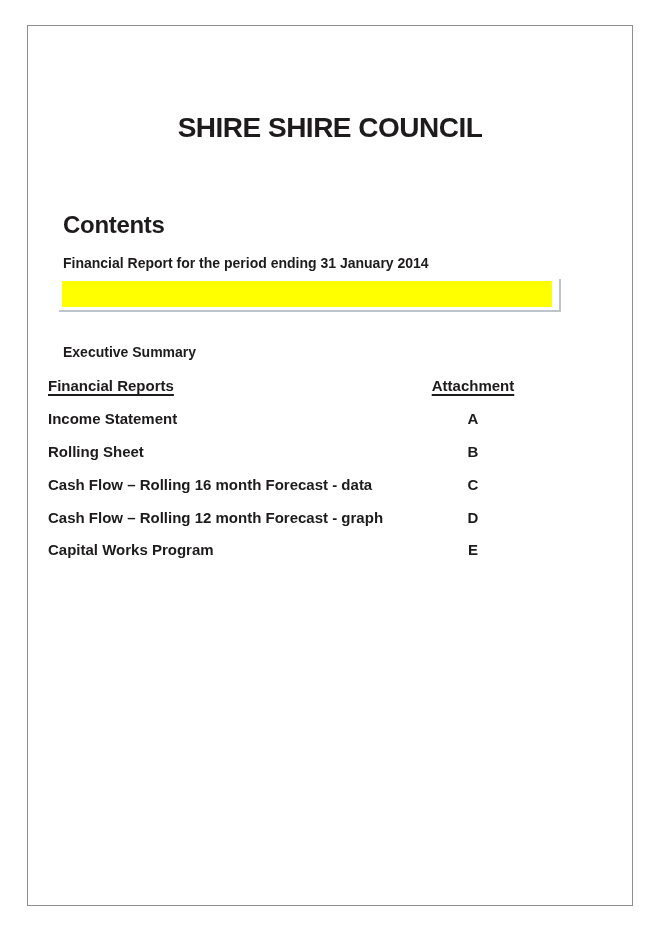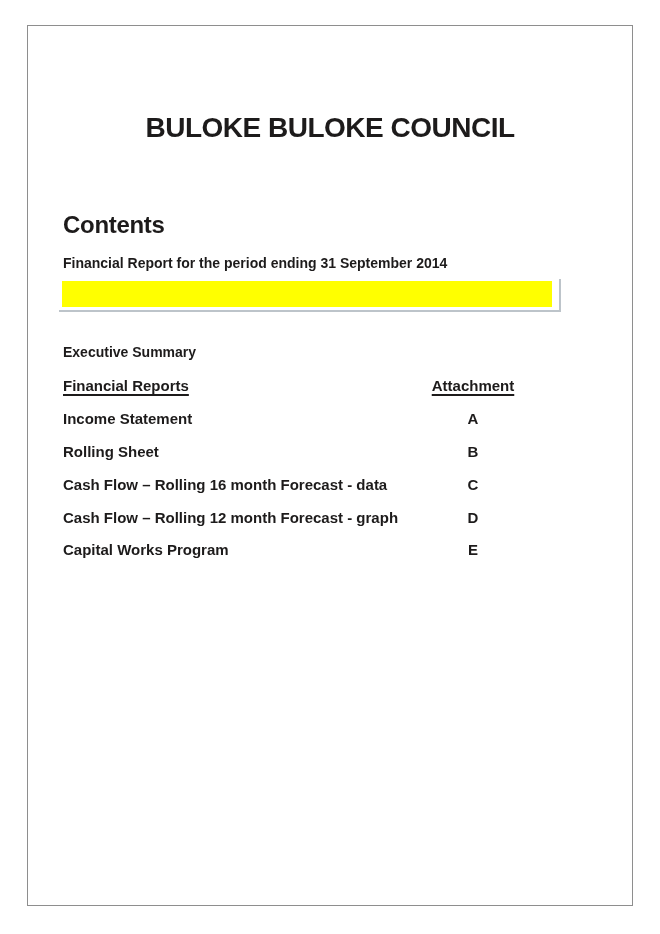--- a/index.html
+++ b/index.html
@@ -80,21 +80,21 @@
   .toc-header, .toc-row {
     position: absolute;
     left: 0;
     width: 100%;
     font-size: 15px;
     font-weight: bold;
     line-height: 1.15;
   }
   .toc-label {
     position: absolute;
-    left: 35px;
+    left: 20px;
     white-space: nowrap;
   }
   .toc-att {
     position: absolute;
     left: 370px;
     width: 150px;
     text-align: center;
   }
   .underlined {
     text-decoration: underline;
@@ -107,25 +107,25 @@
   .r3 { top: 450px; }
   .r4 { top: 483px; }
   .r5 { top: 515px; }
 </style>
 </head>
 <body>
 
 <div class="canvas">
   <div class="page">
 
-    <div class="council-title">BULOKE BULOKE COUNCIL</div>
+    <div class="council-title">SHIRE SHIRE COUNCIL</div>
 
     <div class="contents-heading">Contents</div>
 
-    <div class="subtitle">Financial Report for the period ending 31 September 2014</div>
+    <div class="subtitle">Financial Report for the period ending 31 January 2014</div>
 
     <div class="highlight-shadow">
       <div class="highlight-bar"></div>
     </div>
 
     <div class="exec-summary">Executive Summary</div>
 
     <div class="toc-header r0">
       <span class="toc-label underlined">Financial Reports</span>
       <span class="toc-att underlined">Attachment</span>

